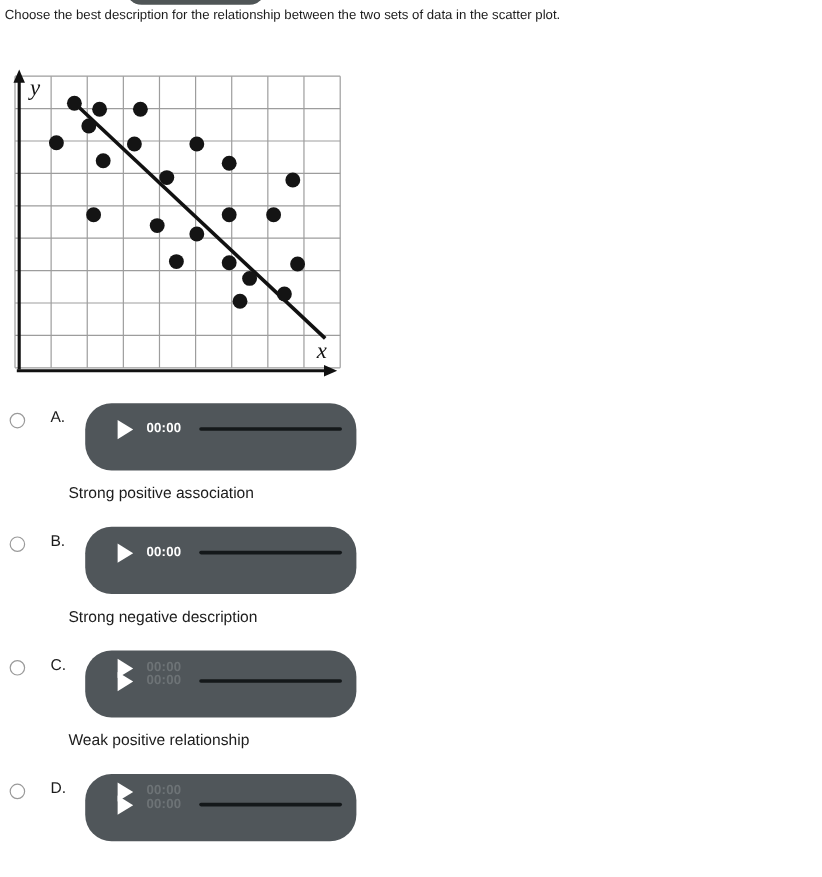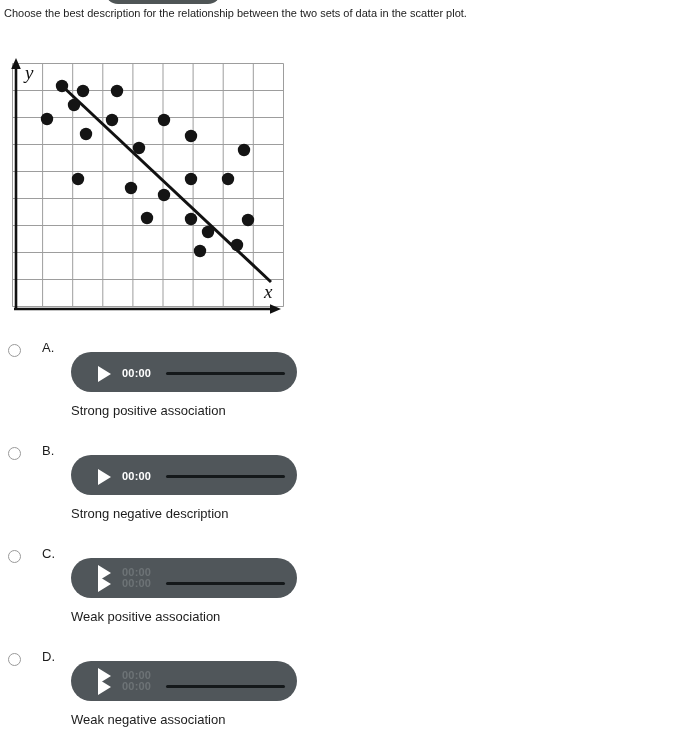--- a/index.html
+++ b/index.html
@@ -74,23 +74,23 @@
   .option-letter {
     position: absolute;
     left: 42px;
     top: 4px;
     font-size: 13px;
     color: #1c1c1c;
   }
   .audio-player {
     position: absolute;
     left: 71px;
-    top: 16px;
+    top: 0px;
     width: 226px;
-    height: 40px;
+    height: 56px;
     background: #50565a;
     border-radius: 22px;
     overflow: hidden;
   }
   .audio-inner {
     position: absolute;
     left: 0;
     top: 0;
     width: 226px;
     height: 44px;
@@ -124,21 +124,21 @@
     position: absolute;
     left: 95px;
     top: 20px;
     width: 119px;
     height: 3px;
     background: #14181a;
     border-radius: 2px;
   }
   .option-description {
     position: absolute;
-    left: 71px;
+    left: 57px;
     top: 67px;
     font-size: 13px;
     color: #1c1c1c;
     white-space: nowrap;
   }
 </style>
 </head>
 <body>
 
 <div id="top-remnant"></div>
@@ -247,34 +247,33 @@
         <div class="play-icon"></div>
         <div class="time-label">00:00</div>
 
       </div>
       <div class="audio-inner ghost-dn">
         <div class="play-icon"></div>
         <div class="time-label">00:00</div>
         <div class="progress-bar"></div>
       </div>
     </div>
-    <div class="option-description">Weak positive association</div>
+    <div class="option-description">Weak positive relationship</div>
   </div>
 
   <div class="option-row">
     <div class="option-radio"></div>
     <div class="option-letter">D.</div>
     <div class="audio-player glitched">
       <div class="audio-inner ghost-up">
         <div class="play-icon"></div>
         <div class="time-label">00:00</div>
 
       </div>
       <div class="audio-inner ghost-dn">
         <div class="play-icon"></div>
         <div class="time-label">00:00</div>
         <div class="progress-bar"></div>
       </div>
     </div>
-    <div class="option-description">Weak negative association</div>
   </div>
 
 </div>
 
 </body></html>

